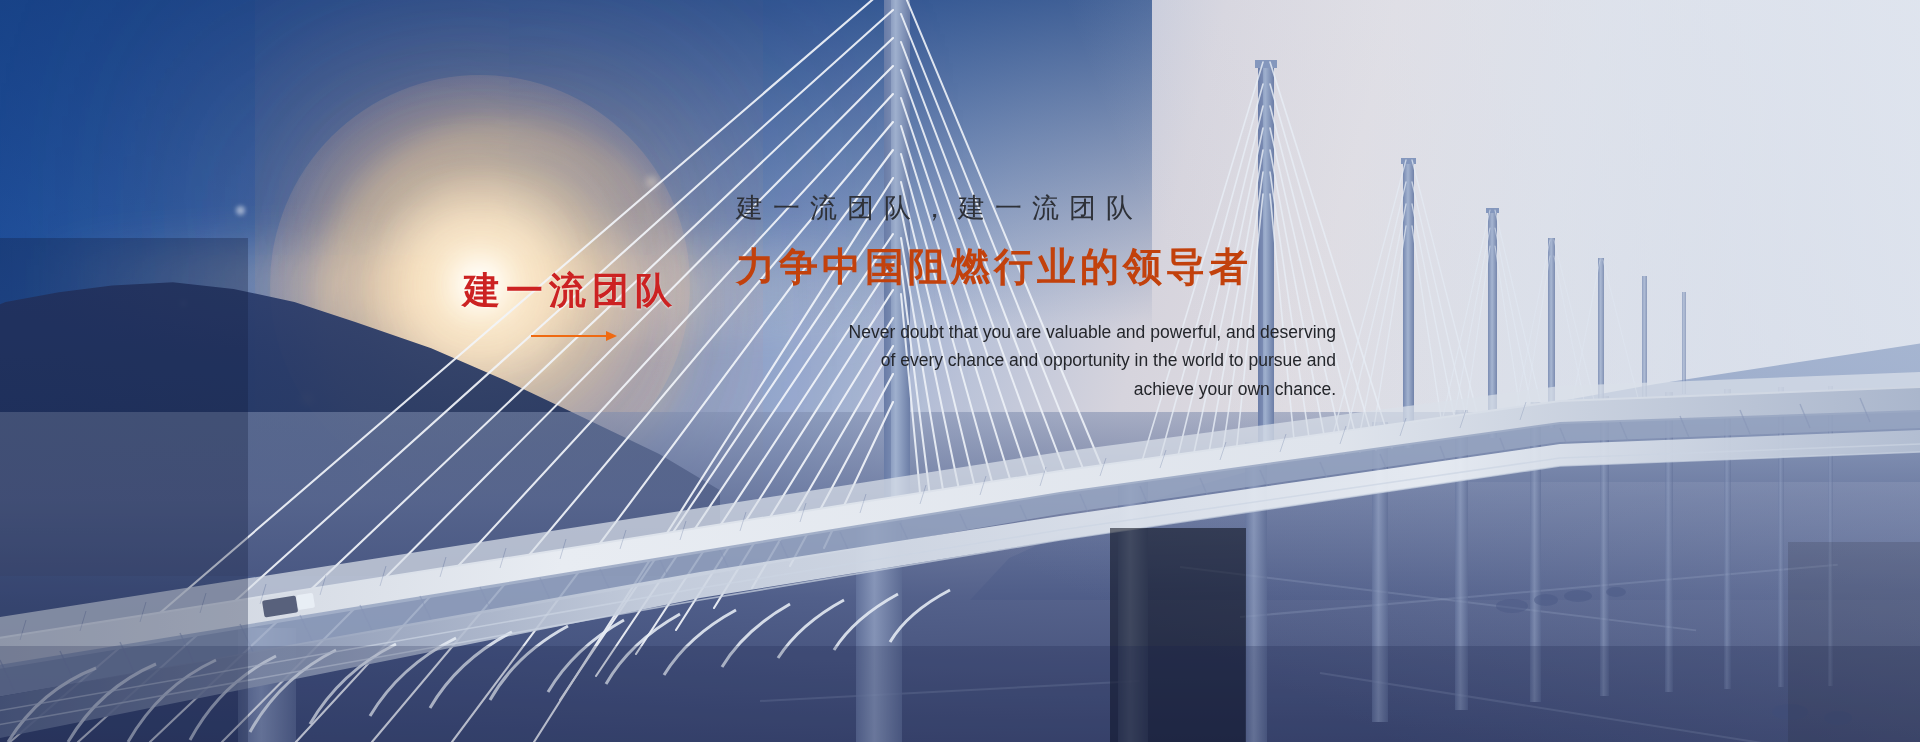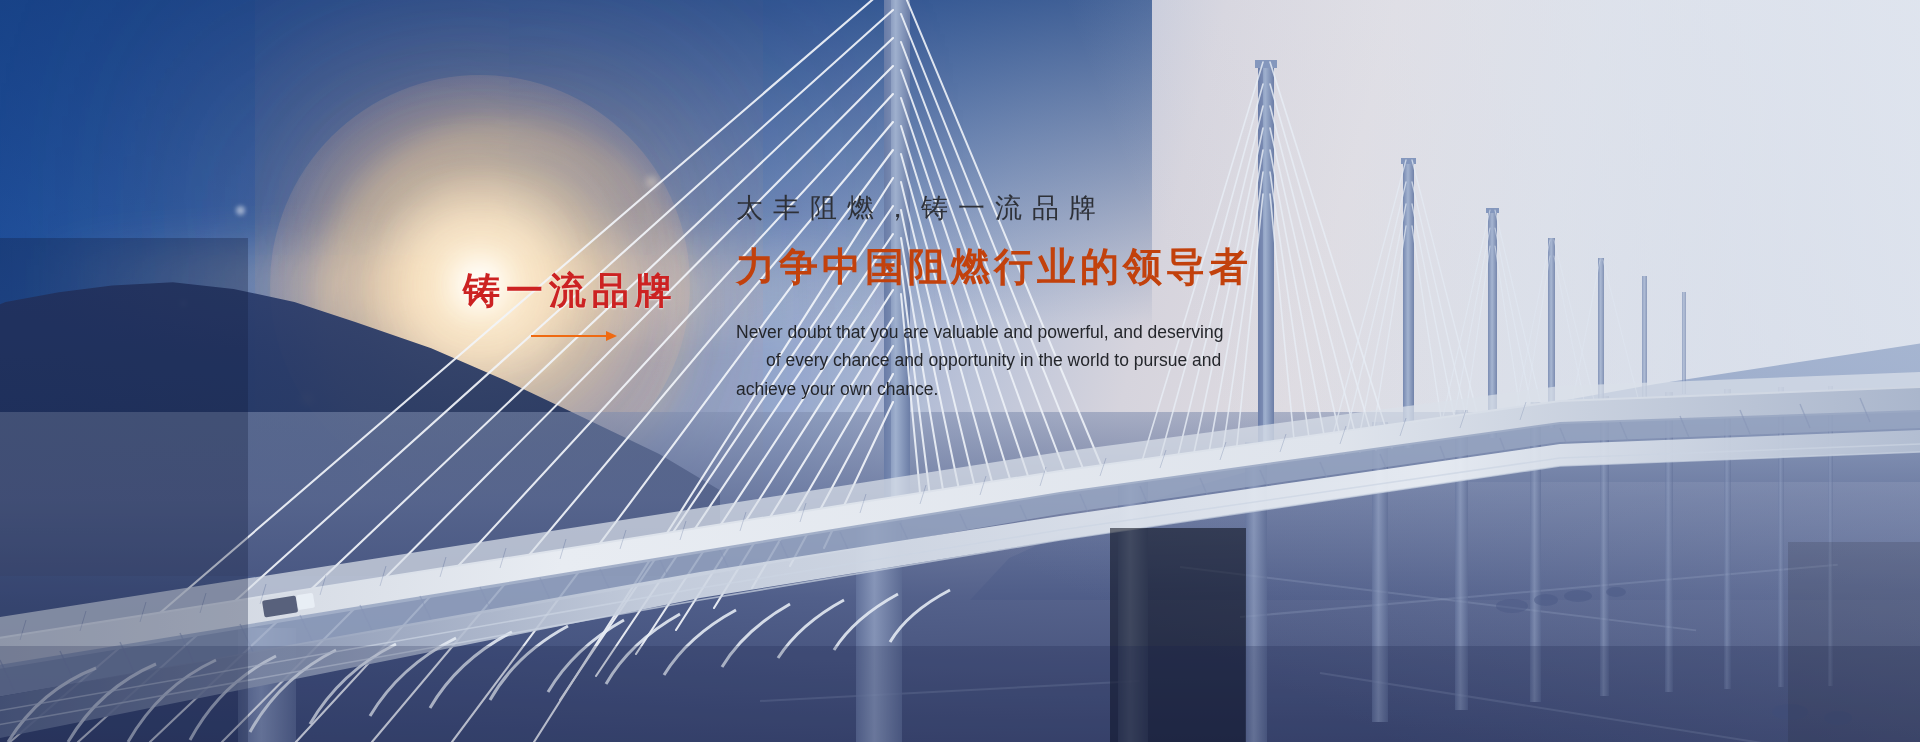--- a/index.html
+++ b/index.html
@@ -169,20 +169,21 @@
     font-family:Liberation Sans, sans-serif;
     font-size:39px;font-weight:700;letter-spacing:4px;
     color:#c2410c;line-height:1.25;white-space:nowrap;
   }
   .subtext{
     margin-top:26px;
     font-family:"Liberation Sans","DejaVu Sans",sans-serif;
     font-size:17.5px;font-weight:400;line-height:1.62;
     color:#24262b;
     max-width:600px;
+    text-align:right;
   }
   .subtext .ln{display:block;white-space:nowrap;}
   .subtext .ln.indent{padding-left:6px;margin-left:24px;}
 </style>
 </head>
 <body>
 
 <div id="banner">
 
   <div class="sky"></div>
@@ -477,29 +478,29 @@
   </div>
 
   <div class="panel-left"></div>
   <div class="panel-mid-dark"></div>
   <div class="panel-bottom"></div>
   <div class="panel-bottom-right"></div>
 
   <div class="content">
 
     <div class="logo-block">
-      <div class="logo-word">铸一流品牌</div>
+      <div class="logo-word">建一流团队</div>
       <div class="logo-arrow">
         <span class="bar"></span>
         <span class="head"></span>
       </div>
     </div>
 
     <div class="text-block">
-      <div class="headline-sub">太丰阻燃，铸一流品牌</div>
+      <div class="headline-sub">建一流团队，建一流团队</div>
 
       <div class="headline-main">力争中国阻燃行业的领导者</div>
 
       <div class="subtext">
         <span class="ln">Never doubt that you are valuable and powerful, and deserving</span>
         <span class="ln indent">of every chance and opportunity in the world to pursue and</span>
         <span class="ln">achieve your own chance.</span>
       </div>
     </div>
 

